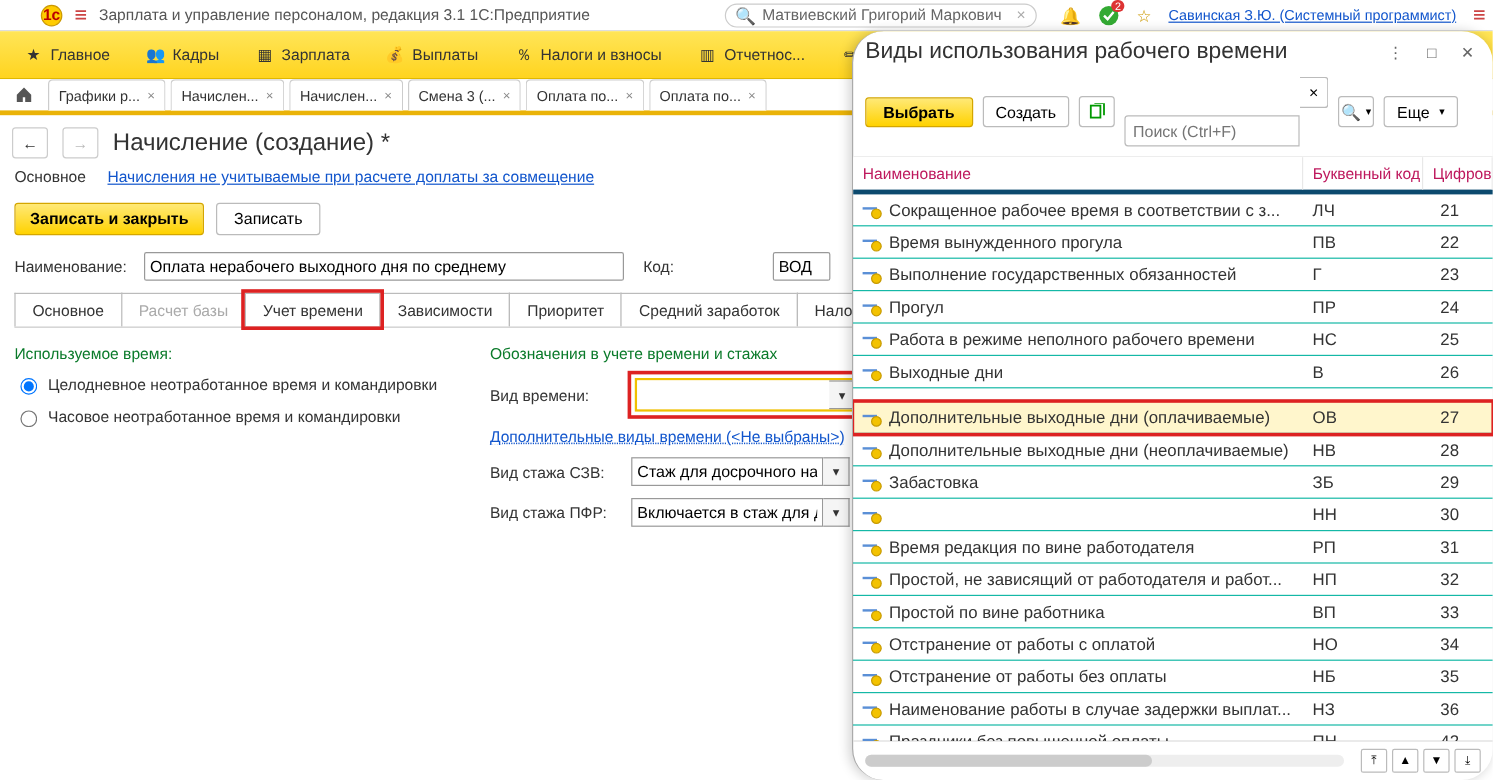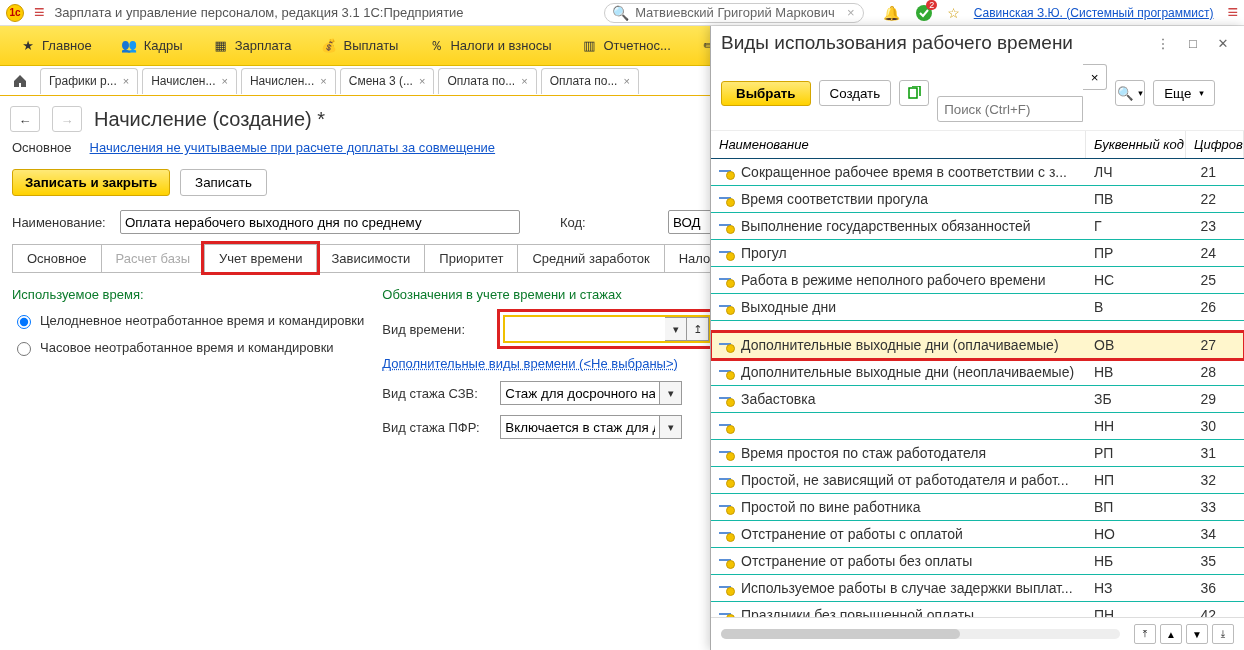--- a/index.html
+++ b/index.html
@@ -1,39 +1,39 @@
 <!DOCTYPE html>
 <html><head>
 <meta charset="utf-8">
 <style>
   * { box-sizing: border-box; font-family: Arial, sans-serif; }
   body { margin:0; padding:0; font-size:13px; color:#333; background:#fff; width:1244px; height:650px; overflow:hidden; position:relative; }
   
   .sysbar { display:flex; align-items:center; height:26px; background:#fff; border-bottom:1px solid #ddd; padding:0 6px; gap:10px; }
   .logo-1c { display:inline-flex; align-items:center; gap:4px; }
-  .logo-badge { width:18px; height:18px; background:#ffcc00; border:1px solid #cc9900; border-radius:50%; display:flex; align-items:center; justify-content:center; font-size:10px; font-weight:bold; color:#b00; }
+  .logo-badge { width:18px; height:18px; background:#ffcc00; border:1px solid #cc9900; border-radius:50%; display:flex; align-items:center; justify-content:center; font-size:13px; font-weight:bold; color:#b00;margin-left:28px; }
   .hamburger { color:#c44; font-size:18px; cursor:pointer; }
   .sys-title { flex:0 0 auto; color:#555; }
   .sys-search { display:flex; align-items:center; border:1px solid #ccc; border-radius:12px; padding:1px 8px; gap:5px; width:260px; margin-left:auto; }
   .sys-icon { color:#888; font-size:14px; }
   .bell-icon { color:#d90; }
   .notif { position:relative; }
   .notif-badge { position:absolute; top:-4px; right:-4px; background:#d33; color:#fff; border-radius:8px; font-size:9px; padding:0 3px; }
   .star-icon { color:#c90; }
   .user-link { color:#15c; text-decoration:underline; font-size:12px; }
   .sys-right { display:flex; align-items:center; gap:14px; margin-left:10px; }
   .sys-equals { color:#c44; font-size:18px; }
 
   
   .navbar { display:flex; align-items:center; height:40px; background:linear-gradient(#ffe558,#ffd41f); border-bottom:1px solid #e0b800; padding:0 6px; gap:2px; }
   .nav-item { display:flex; align-items:center; gap:6px; padding:0 14px; height:100%; cursor:pointer; color:#333; }
   .nav-icon { width:16px; height:16px; display:inline-flex; align-items:center; justify-content:center; }
 
   
-  .doc-tabs { display:flex; align-items:center; height:30px; background:#fff; border-bottom:1px solid #eab308; padding-left:4px; gap:4px; }
+  .doc-tabs { display:flex; align-items:center; height:30px; background:#fff; border-bottom:4px solid #eab308; padding-left:4px; gap:4px; }
   .home-tab { width:32px; display:flex; align-items:center; justify-content:center; cursor:pointer; }
   .doc-tab { display:flex; align-items:center; gap:6px; height:26px; padding:0 8px; border:1px solid #ccc; border-bottom:none; border-radius:4px 4px 0 0; background:#fff; font-size:12px; cursor:pointer; max-width:110px; }
   .doc-tab span { white-space:nowrap; overflow:hidden; text-overflow:ellipsis; }
   .tab-close { color:#888; font-size:11px; cursor:pointer; }
 
   
   .page-hdr { display:flex; align-items:center; gap:12px; padding:10px 10px 4px; }
   .arrow-btn { width:30px; height:26px; border:1px solid #ccc; border-radius:3px; display:flex; align-items:center; justify-content:center; background:#fff; cursor:pointer; }
   .arrow-btn.disabled { color:#bbb; }
   .page-title { font-size:20px; color:#333; }
@@ -53,50 +53,50 @@
   .inp-code { width:48px; }
   .checkbox { width:14px; height:14px; }
 
   
   .inner-tabs { display:flex; border-bottom:1px solid #bbb; margin:0 12px; }
   .inner-tab { padding:6px 14px; border:1px solid #bbb; border-bottom:none; margin-right:-1px; background:#fff; cursor:pointer; font-size:13px; }
   .inner-tab.disabled { color:#aaa; }
   .inner-tab.active-highlight { outline:3px solid #d22; outline-offset:0; position:relative; z-index:2; }
 
   
-  .tab-body { display:flex; gap:18px; padding:14px 12px; }
+  .tab-body { display:flex; gap:44px; padding:14px 12px; }
   .col { display:flex; flex-direction:column; gap:10px; }
   .col-title { color:#0a7a2a; font-size:13px; }
   .radio-row { display:flex; align-items:center; gap:6px; font-size:13px; }
   .radio { width:14px; height:14px; }
   .fld-row { display:flex; align-items:center; gap:8px; font-size:13px; }
   .fld-row label { min-width:110px; }
   .sel-wrap { display:flex; }
   .sel { border:1px solid #999; height:24px; width:160px; padding:2px 4px; }
   .sel-btn { width:22px; height:24px; border:1px solid #999; border-left:none; background:#f5f5f5; display:flex; align-items:center; justify-content:center; cursor:pointer; font-size:11px; }
   .vid-highlight { outline:3px solid #d22; padding:3px; }
   .vid-inner { border:2px solid #f0c000; display:flex; }
   .vid-inp { border:none; height:24px; width:160px; padding:2px 4px; outline:none; }
   .help-icon { color:#15c; font-weight:bold; margin-left:4px; }
   .dop-link { color:#15c; text-decoration:underline dotted; text-decoration-style:dotted; }
 
   
-  .popup { position:absolute; top:26px; right:0; width:534px; bottom:0; background:#fff; border-left:1px solid #aaa; box-shadow:-2px 0 10px rgba(0,0,0,.18); display:flex; flex-direction:column; }
+  .popup { position:absolute; top:26px; right:0; width:534px; bottom:0; background:#fff; border-left:1px solid #aaa; box-shadow:-2px 0 10px rgba(0,0,0,.18); display:flex; flex-direction:column;border-radius:26px; }
   .popup-hdr { display:flex; align-items:center; padding:6px 10px; gap:8px; }
   .popup-title { font-size:19px; flex:1; }
   .popup-ctrl { width:22px; height:22px; display:flex; align-items:center; justify-content:center; cursor:pointer; color:#666; border-radius:3px; }
   .popup-toolbar { display:flex; align-items:center; gap:8px; padding:4px 10px 8px; border-bottom:1px solid #ededed; }
   .tb-btn { border:1px solid #bbb; border-radius:3px; padding:4px 10px; background:#fff; cursor:pointer; display:flex; align-items:center; gap:4px; height:26px; }
   .tb-btn.icon-only { padding:4px 6px; width:30px; justify-content:center; }
   .search-grp { display:flex; }
   .search-inp { border:1px solid #bbb; border-radius:3px 0 0 3px; height:26px; width:146px; padding:2px 6px;margin-top:32px; }
   .search-clear { border:1px solid #bbb; border-left:none; border-radius:0 3px 3px 0; width:24px; height:26px; background:#fff; cursor:pointer; }
   
   .tbl { flex:1; overflow-y:auto; }
-  .tbl-hdr { display:grid; grid-template-columns:1fr 100px 58px; border-bottom:1px solid #0c4a6e; background:#fff; font-size:13px; color:#000000;font-style:italic; }
+  .tbl-hdr { display:grid; grid-template-columns:1fr 100px 58px; border-bottom:4px solid #0c4a6e; background:#fff; font-size:13px; color:#be185d; }
   .tbl-hdr > div { padding:6px 8px; border-right:1px solid #e8e8e8; white-space:nowrap; overflow:hidden; }
   .tbl-row { display:grid; grid-template-columns:1fr 100px 58px; border-bottom:1px solid #14b8a6; font-size:14px; }
   .tbl-row > div { padding:5px 8px; white-space:nowrap; overflow:hidden; text-overflow:ellipsis; }
   .tbl-row .cell-name { display:flex; align-items:center; gap:8px; }
   .row-icon { width:14px; height:12px; display:inline-block; position:relative; }
   .row-icon::before { content:''; position:absolute; left:0; top:4px; width:12px; height:2px; background:#5a8fd6; }
   .row-icon::after { content:''; position:absolute; right:-2px; bottom:-2px; width:7px; height:7px; background:#f3c200; border-radius:50%; border:1px solid #c79a00; }
   .tbl-row.selected { background:#fff6cc; outline:3px solid #d22; outline-offset:-1px; position:relative; z-index:1;margin-top:11px; }
   .num-col { text-align:right; padding-right:28px !important; }
   .tbl-footer { display:flex; align-items:center; justify-content:flex-end; padding:6px 10px; border-top:1px solid #ddd; gap:4px; }
@@ -212,21 +212,21 @@
 </div>
 
 <div class="cmdbar">
   <button class="yellow-btn">Записать и закрыть</button>
   <button class="gray-btn">Записать</button>
 </div>
 
 <div class="form-row">
   <label>Наименование:</label>
   <input class="inp inp-name" value="Оплата нерабочего выходного дня по среднему" style="">
-  <label style="margin-left:32px">Код:</label>
+  <label style="margin-left:8px">Код:</label>
   <input class="inp inp-code" value="ВОД" style="">
   <input type="checkbox" class="checkbox" style="margin-left: 20px;">
   <span>Начислен</span>
 </div>
 
 <div class="inner-tabs" id="inner-tabs">
     <div class="inner-tab">Основное</div>
     <div class="inner-tab disabled">Расчет базы</div>
     <div class="inner-tab active-highlight">Учет времени</div>
     <div class="inner-tab">Зависимости</div>
@@ -320,21 +320,21 @@
         <div class="cell-name">
           <span class="row-icon"></span>
           <span>Сокращенное рабочее время в соответствии с з...</span>
         </div>
         <div>ЛЧ</div>
         <div class="num-col">21</div>
       </div>
       <div class="tbl-row">
         <div class="cell-name">
           <span class="row-icon"></span>
-          <span>Время соответствии прогула</span>
+          <span>Время вынужденного прогула</span>
         </div>
         <div>ПВ</div>
         <div class="num-col">22</div>
       </div>
       <div class="tbl-row">
         <div class="cell-name">
           <span class="row-icon"></span>
           <span>Выполнение государственных обязанностей</span>
         </div>
         <div>Г</div>
@@ -391,21 +391,21 @@
       <div class="tbl-row">
         <div class="cell-name">
           <span class="row-icon"></span>
         </div>
         <div>НН</div>
         <div class="num-col">30</div>
       </div>
       <div class="tbl-row">
         <div class="cell-name">
           <span class="row-icon"></span>
-          <span>Время простоя по стаж работодателя</span>
+          <span>Время редакция по вине работодателя</span>
         </div>
         <div>РП</div>
         <div class="num-col">31</div>
       </div>
       <div class="tbl-row">
         <div class="cell-name">
           <span class="row-icon"></span>
           <span>Простой, не зависящий от работодателя и работ...</span>
         </div>
         <div>НП</div>
@@ -431,21 +431,21 @@
         <div class="cell-name">
           <span class="row-icon"></span>
           <span>Отстранение от работы без оплаты</span>
         </div>
         <div>НБ</div>
         <div class="num-col">35</div>
       </div>
       <div class="tbl-row">
         <div class="cell-name">
           <span class="row-icon"></span>
-          <span>Используемое работы в случае задержки выплат...</span>
+          <span>Наименование работы в случае задержки выплат...</span>
         </div>
         <div>НЗ</div>
         <div class="num-col">36</div>
       </div>
       <div class="tbl-row">
         <div class="cell-name">
           <span class="row-icon"></span>
           <span>Праздники без повышенной оплаты</span>
         </div>
         <div>ПН</div>

